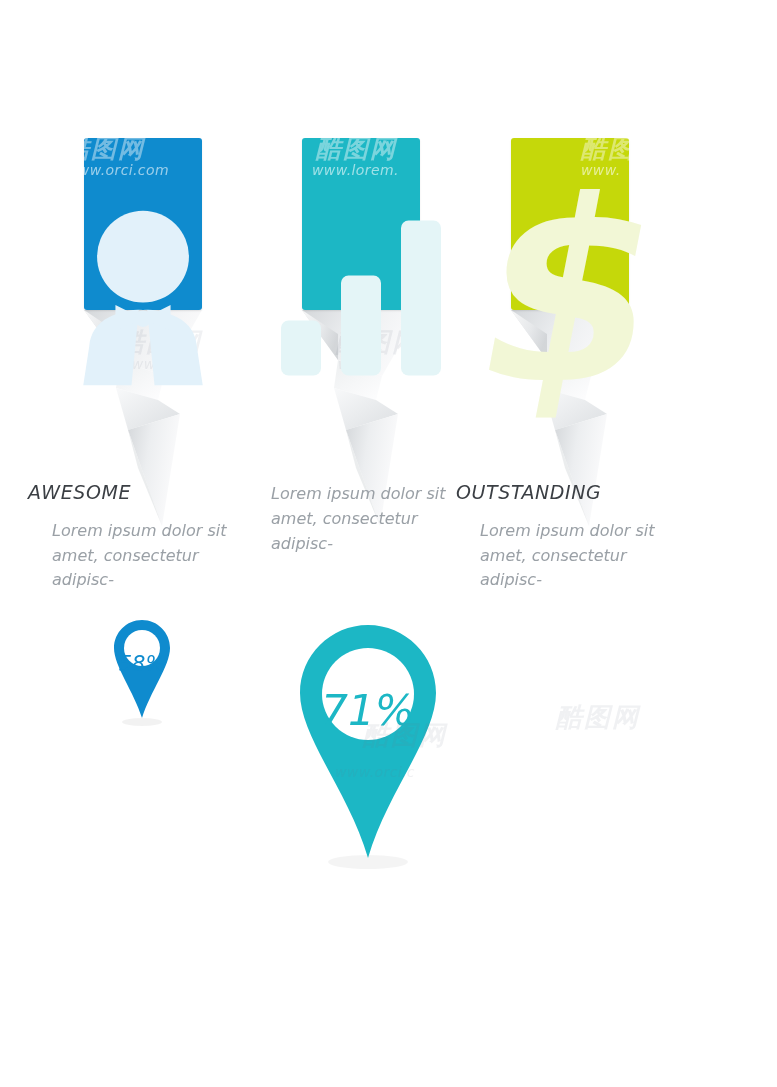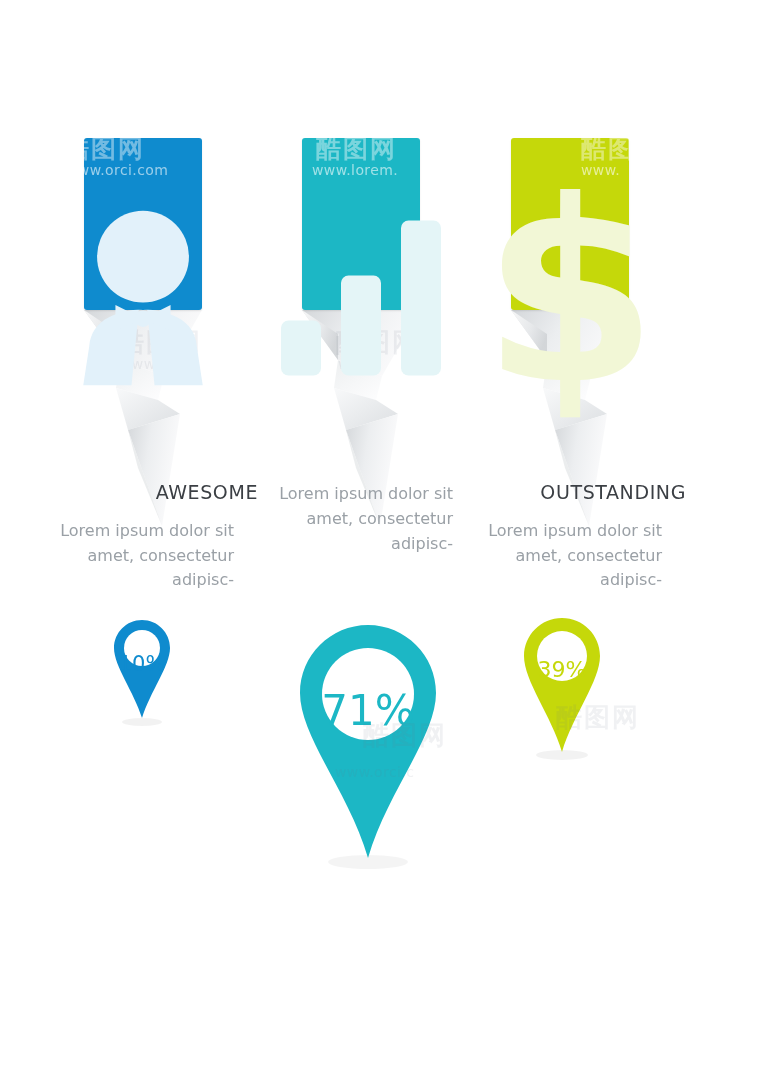--- a/index.html
+++ b/index.html
@@ -15,20 +15,21 @@
     overflow: hidden;
     font-family: "Liberation Sans", sans-serif;
     -webkit-font-smoothing: antialiased;
   }
 
   .stage {
     position: absolute;
     left: 0; top: 0;
     width: 777px;
     height: 1087px;
+    font-style: italic;
   }
 
   
   .cards-row {
     position: absolute;
     left: 0;
     top: 0;
     width: 777px;
     height: 460px;
   }
@@ -94,21 +95,21 @@
   .wm-url {
     font-size: 14px;
     color: rgba(255,255,255,0.58);
     letter-spacing: 0.4px;
   }
 
   
   .col-text {
     position: absolute;
     width: 230px;
-    text-align: right;
+    text-align: left;
   }
   .col-text.c1 { left: 28px;  top: 482px; }
   .col-text.c2 { left: 247px; top: 482px; }
   .col-text.c3 { left: 456px; top: 482px; }
 
   .col-title {
     font-family: "DejaVu Sans", sans-serif;
     font-size: 19px;
     letter-spacing: 0.6px;
     color: #3b3f44;
@@ -335,40 +336,32 @@
   </div>
 
   <div class="pins-row">
 
     <div class="pin pin-1">
       <svg width="60" height="112" viewBox="0 0 60 112">
         <ellipse cx="30" cy="104" rx="20" ry="4" fill="#000" opacity="0.05"></ellipse>
         <path d="M30,2 C14.5,2 2,14.5 2,30 C2,48 22,74 30,100 C38,74 58,48 58,30 C58,14.5 45.5,2 30,2 Z" fill="#0f8bce"></path>
         <circle cx="30" cy="30" r="18" fill="#ffffff"></circle>
       </svg>
-      <div class="pin-label" style="color:#0f8bce">10%</div>
+      <div class="pin-label" style="color:#0f8bce">58%</div>
     </div>
 
     <div class="pin pin-2">
       <svg width="142" height="250" viewBox="0 0 142 250">
         <ellipse cx="71" cy="240" rx="40" ry="7" fill="#000" opacity="0.045"></ellipse>
         <path d="M71,3 C33.5,3 3,33.5 3,71 C3,115 52,170 71,236 C90,170 139,115 139,71 C139,33.5 108.5,3 71,3 Z" fill="#1cb7c5"></path>
         <circle cx="71" cy="72" r="46" fill="#ffffff"></circle>
       </svg>
       <div class="pin-label" style="color:#1cb7c5">71%</div>
       <div class="pw pw-logo" style="left:66px; top:96px;">酷图网</div>
       <div class="pw pw-url" style="left:38px; top:142px;">www.orci.c</div>
     </div>
 
-    <div class="pin pin-3">
-      <svg width="82" height="148" viewBox="0 0 82 148">
-        <ellipse cx="41" cy="140" rx="26" ry="5" fill="#000" opacity="0.05"></ellipse>
-        <path d="M41,3 C20,3 3,20 3,41 C3,66 30,100 41,137 C52,100 79,66 79,41 C79,20 62,3 41,3 Z" fill="#c5d80a"></path>
-        <circle cx="41" cy="41" r="25" fill="#ffffff"></circle>
-      </svg>
-      <div class="pin-label" style="color:#c5d80a">39%</div>
-    </div>
   </div>
 
 
   <div class="pw pw-logo" style="left:556px; top:700px;">酷图网</div>
 
 </div>
 
 </body></html>

